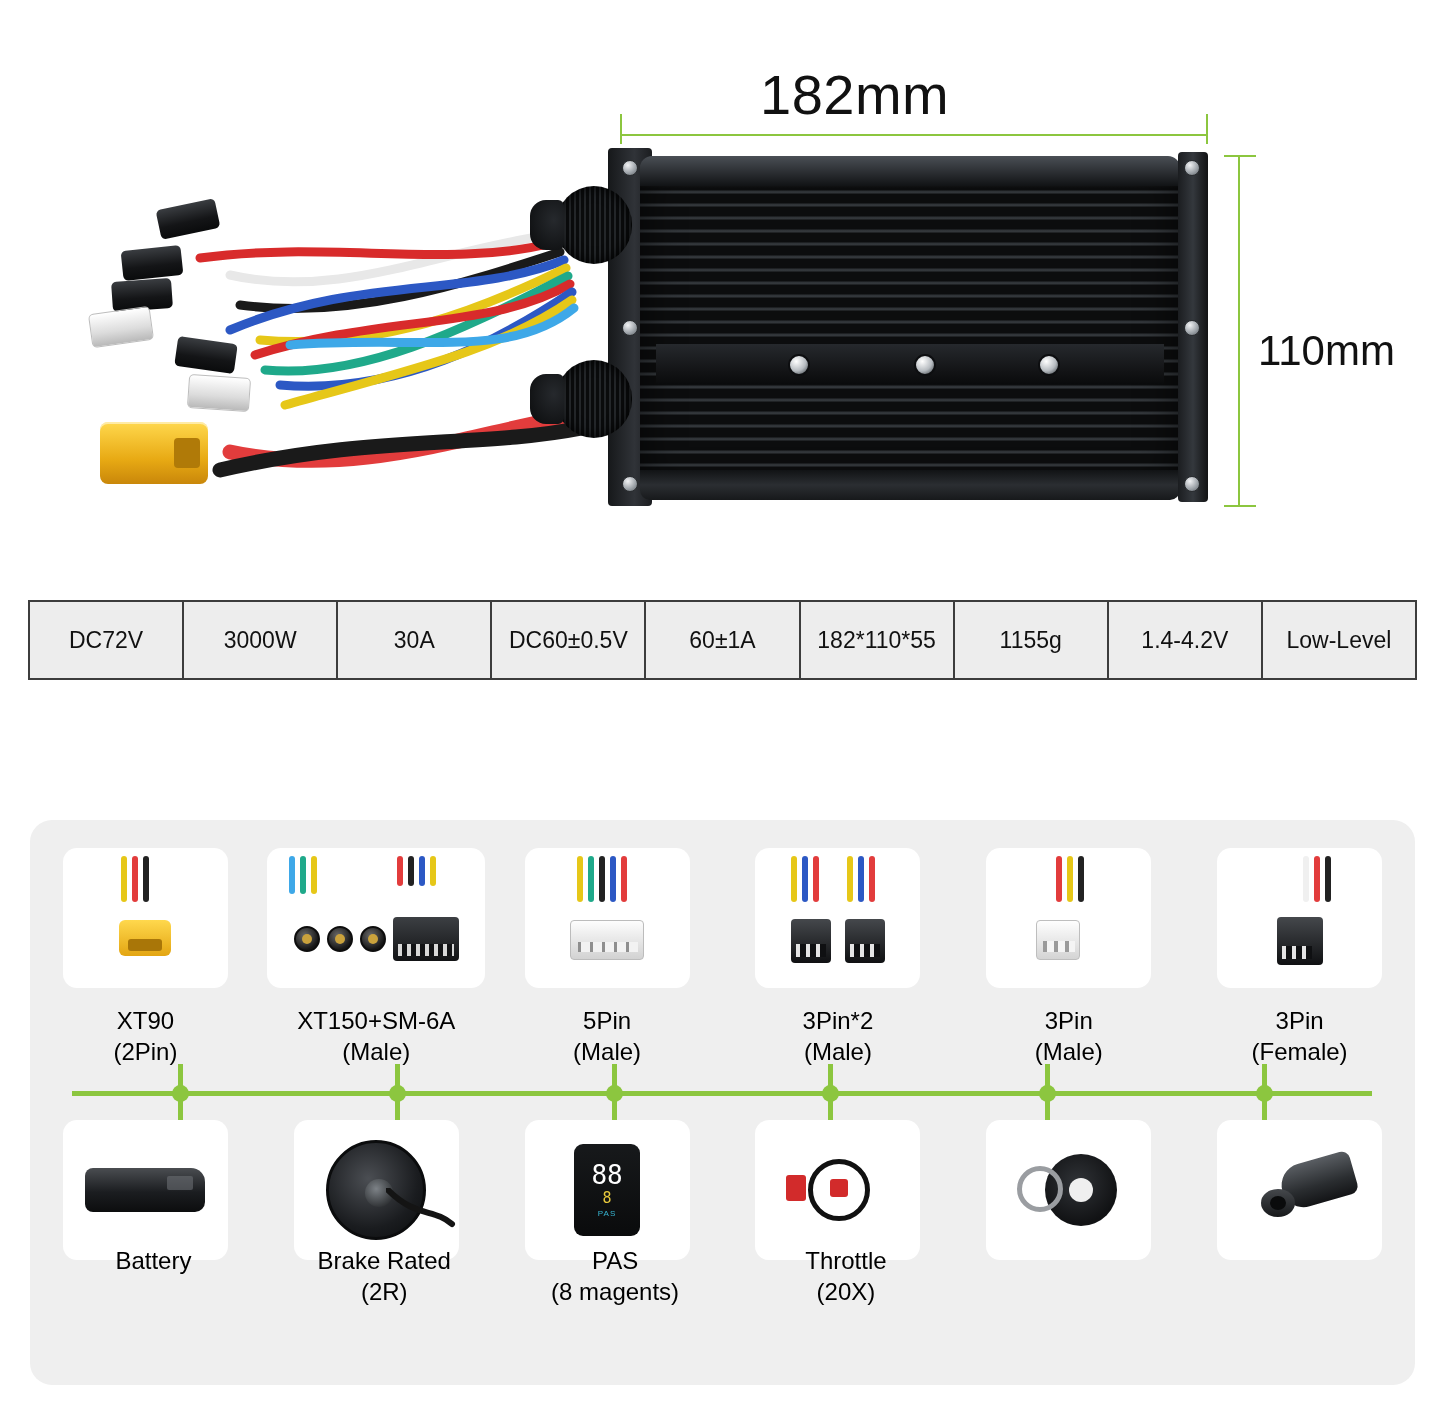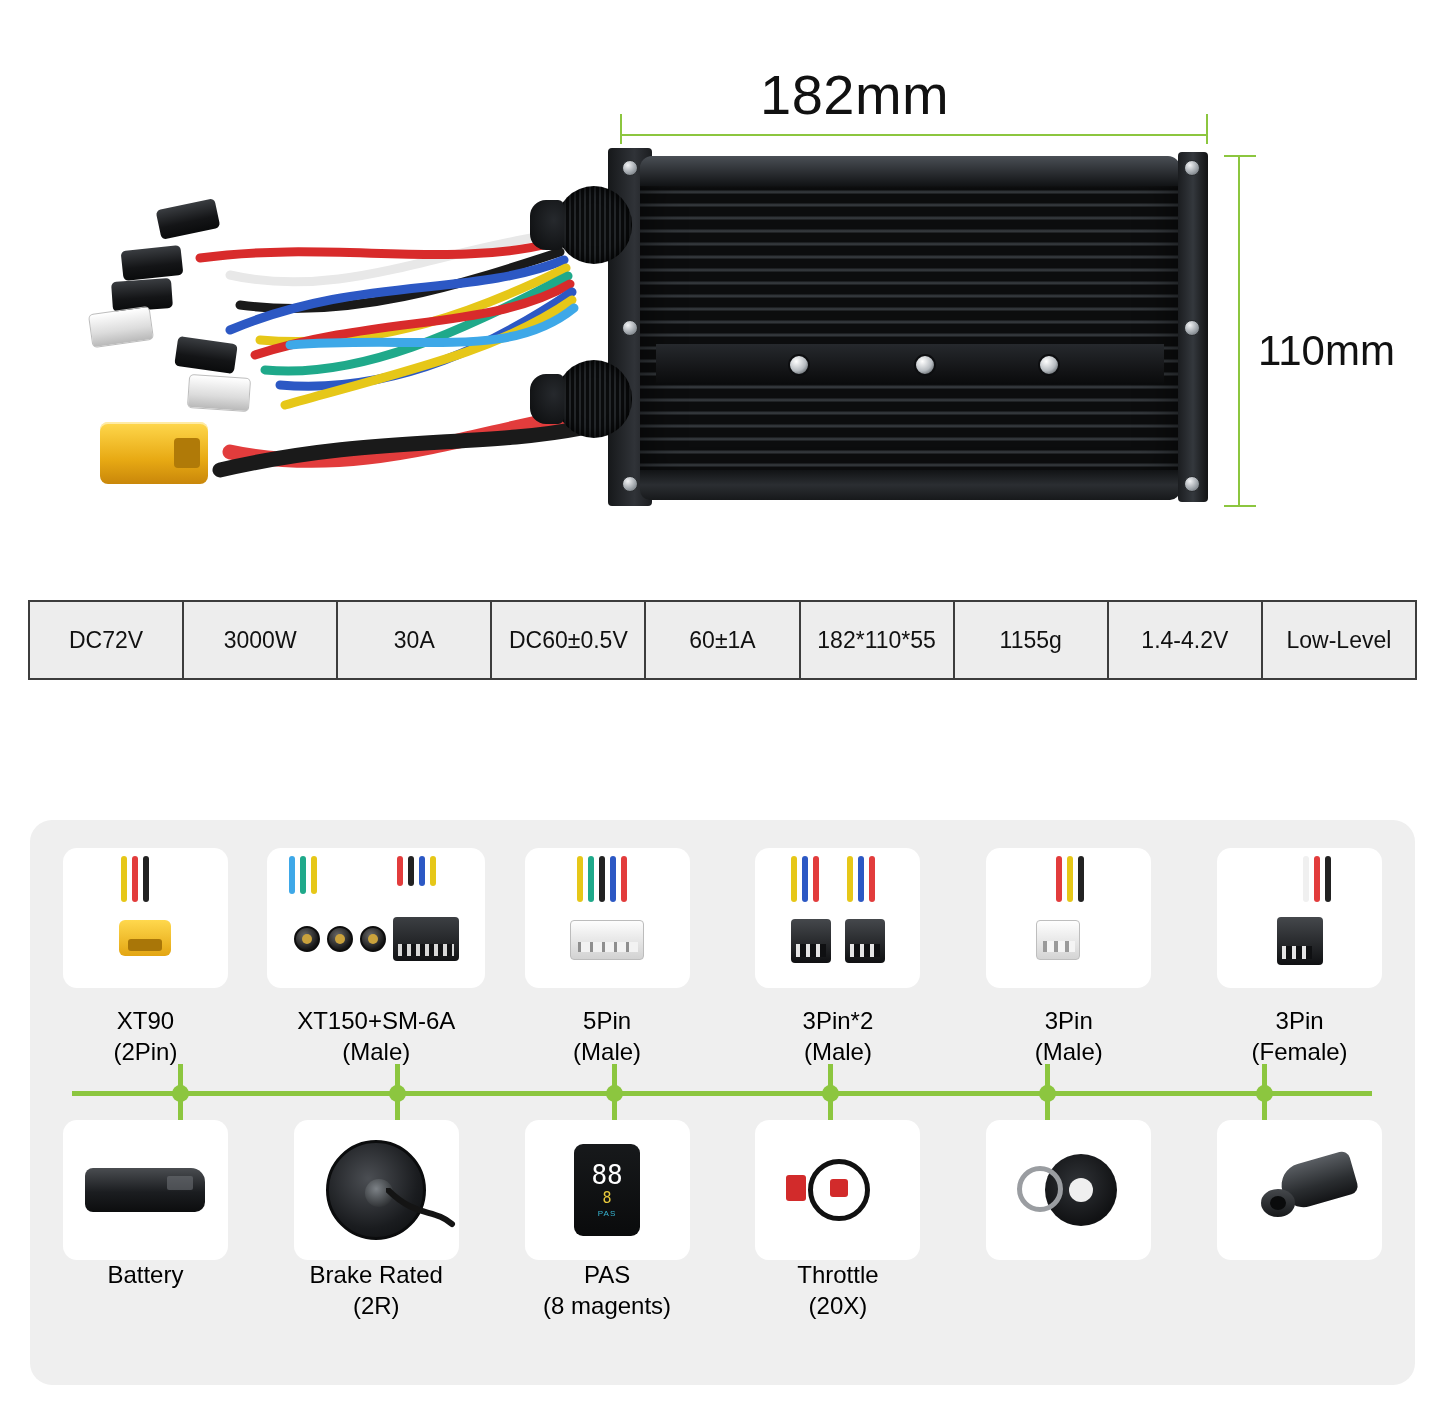--- a/index.html
+++ b/index.html
@@ -135,21 +135,21 @@
     position:absolute; left:30px; top:820px; width:1385px; height:565px;
     background:#efefef; border-radius: 22px;
   }
   .grid6 {
     position:absolute; left:0; width:100%;
     display:grid; grid-template-columns: repeat(6, 1fr);
   }
   .grid6.row-conn { top: 28px; }
   .grid6.row-conn-label { top: 186px; }
   .grid6.row-comp { top: 300px; }
-  .grid6.row-comp-label { top: 440px; }
+  .grid6.row-comp-label { top: 426px; margin-left: 8px; }
 
   .cell { display:flex; flex-direction:column; align-items:center; }
   .thumb {
     width: 165px; height: 140px; background:#ffffff; border-radius: 14px;
     position:relative; overflow:hidden;
     display:flex; align-items:center; justify-content:center;
   }
   .thumb.wide { width: 218px; }
   .caption {
     text-align:center; font-size:24px; color:#000000; line-height:1.28;

